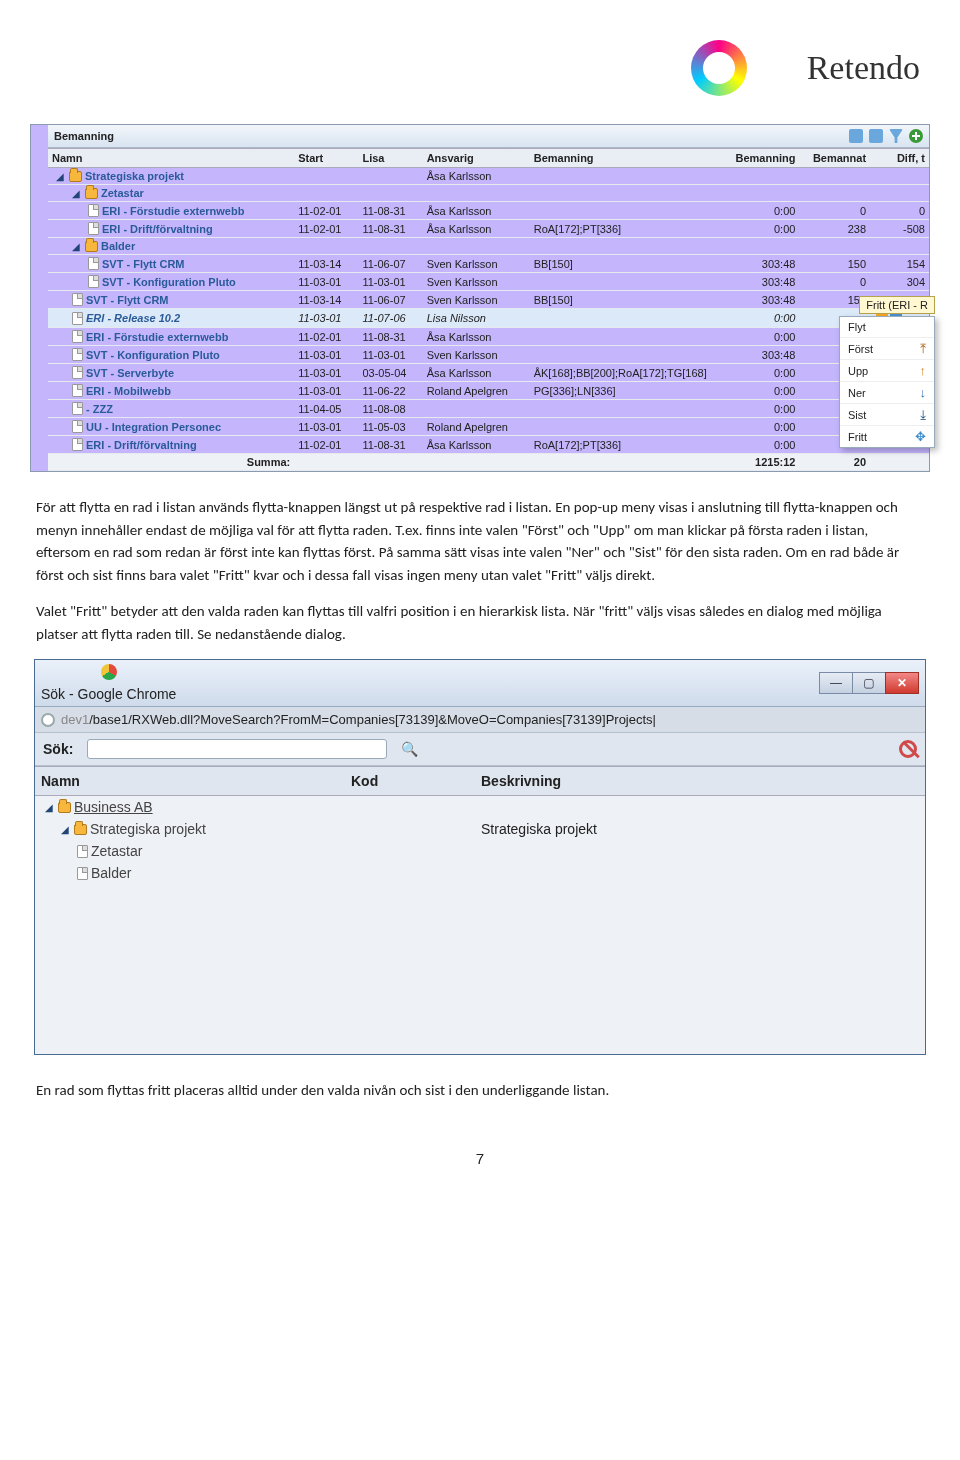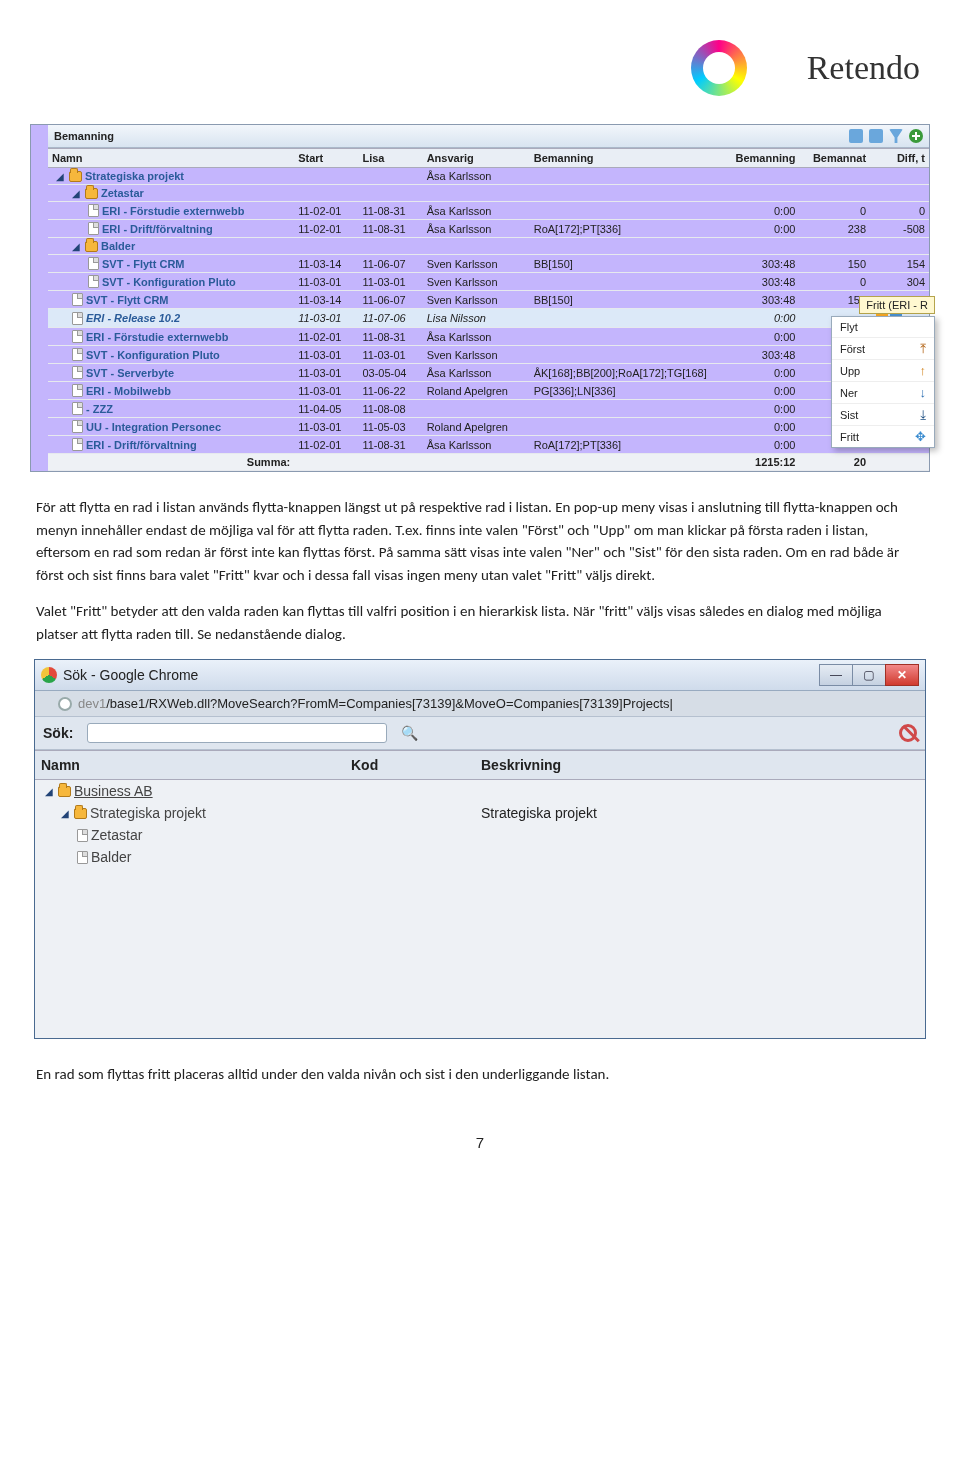--- a/index.html
+++ b/index.html
@@ -36,39 +36,39 @@
   .doc-ico::before{content:"";position:absolute;top:0;right:0;width:4px;height:4px;background:#ddd;border-left:1px solid #999;border-bottom:1px solid #999;}
   .link-text{ color:#2a5b99; font-weight:bold; cursor:pointer;}
   .row-sel td{ background:#dce9f8;font-style:italic;}
   .row-actions-cell{ text-align:right; padding-right:4px;}
   .ai{ width:12px; height:12px; display:inline-block; margin-left:2px;}
   .ai-pencil{ background:#f5a623;}
   .ai-arrows{ background:#4a91d0;}
   .ai-del{ background:#d04a4a; border-radius:50%;}
   .ai-add{ background:#3a9a3a; border-radius:50%;}
   tr.sum td{ background:#eef1f5; font-weight:bold;}
-  .context-menu{ position:absolute; right:-6px; top:168px; width:104px;
+  .context-menu{ position:absolute; right:-6px; top:168px; width:96px;
     background:#fff; border:1px solid #9ab; box-shadow:3px 3px 6px rgba(0,0,0,.25); font-size:11px;}
   .context-menu .mi{ display:flex; justify-content:space-between; align-items:center; padding:4px 8px; border-bottom:1px solid #eee;}
   .context-menu .mi:last-child{border-bottom:none;}
   .tooltip-row{ position:absolute; right:-6px; top:148px; background:#fff8d0; border:1px solid #b5a44c; padding:2px 6px; font-size:11px;}
   .arr{ font-size:13px; line-height:1;}
   .arr-up{color:#d08018;} .arr-top{color:#b06010;} .arr-down{color:#2a6cb0;} .arr-bot{color:#1a4c80;} .arr-free{color:#3a8cd0;}
   .prose{ margin:24px 6px 0; font-size:15px; line-height:1.5; font-family: Calibri, Arial, sans-serif;}
   .prose p{ margin:0 0 14px 0;}
   .chrome-win{ border:1px solid #4a6a90; margin:14px 4px 0; background:#eef1f5; }
   .chrome-title{ display:flex; align-items:center; justify-content:space-between;
      background:linear-gradient(#eaf1fa,#cfdbeb); border-bottom:1px solid #98aac0; padding:4px 6px;}
-  .chrome-title .tleft{ display:flex; align-items:center; gap:6px;}
+  .chrome-title .tleft{ display:flex; align-items:center; gap:6px;flex-direction:column;}
   .chrome-ball{ width:16px; height:16px; border-radius:50%;
     background: conic-gradient(#e24a3b 0 120deg,#2aa54a 120deg 240deg,#f2c43a 240deg 360deg);}
   .win-btns{ display:flex;}
   .win-btn{ width:34px; height:22px; border:1px solid #7a8ca5; margin-left:-1px; background:linear-gradient(#e6ecf4,#c5d1e1); display:flex; align-items:center; justify-content:center; font-size:12px; color:#334;}
   .win-btn.close{ background:linear-gradient(#f28888,#d03a2e); color:#fff; border-color:#a03025; font-weight:bold;}
-  .chrome-url{ display:flex; align-items:center; gap:6px; padding:5px 23px; background:#d6dde6; border-bottom:1px solid #b5c0cf;}
+  .chrome-url{ display:flex; align-items:center; gap:6px; padding:5px 6px; background:#d6dde6; border-bottom:1px solid #b5c0cf;}
   .url-ico{ width:14px; height:14px; border-radius:50%; border:2px solid #9aa; background:#fff;}
   .url-text{ font-size:13px; font-family:Arial; }
   .url-dim{ color:#888;}
   .search-bar{ display:flex; align-items:center; gap:14px; padding:6px 8px; background:#dfe6ef; border-bottom:1px solid #b5c0cf;}
   .search-bar input{ flex:0 0 300px; border:1px solid #9ab; border-radius:3px; height:20px; padding:0 4px; font-size:12px;}
   .mag{ color:#777; font-size:14px;}
   .ban{ margin-left:auto; width:18px; height:18px; border-radius:50%; border:3px solid #d04a4a; position:relative;}
   .ban::after{content:"";position:absolute;left:-2px;top:45%;width:22px;height:3px;background:#d04a4a;transform:rotate(45deg);}
   .chrome-table th{ font-size:14px; padding:6px; background:#dfe6ef;}
   .chrome-table td{ font-size:14px; padding:3px 6px; border-bottom:none;}

